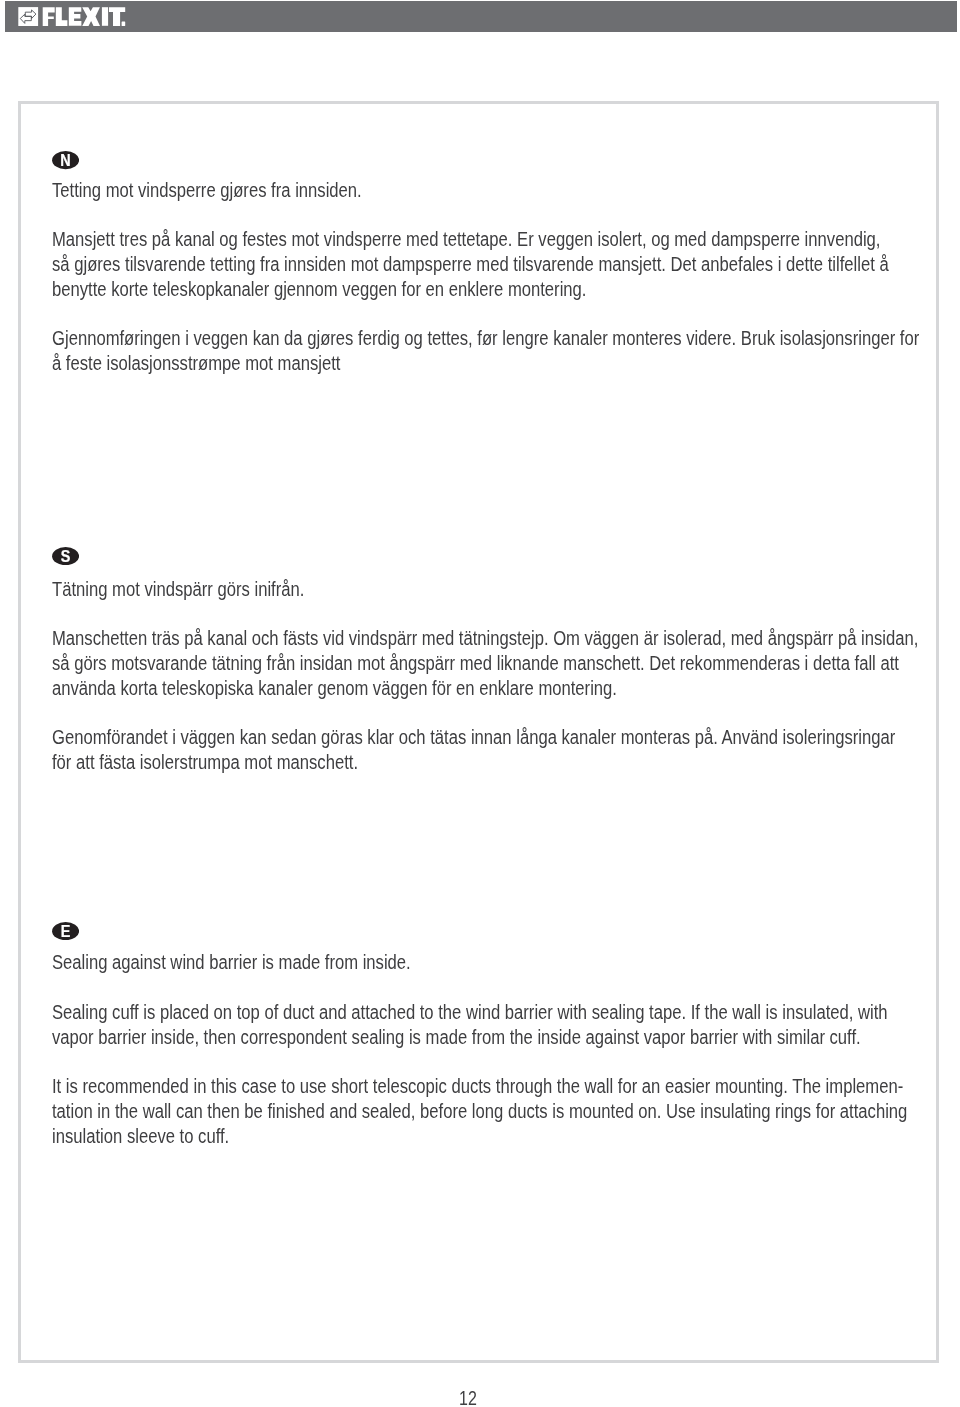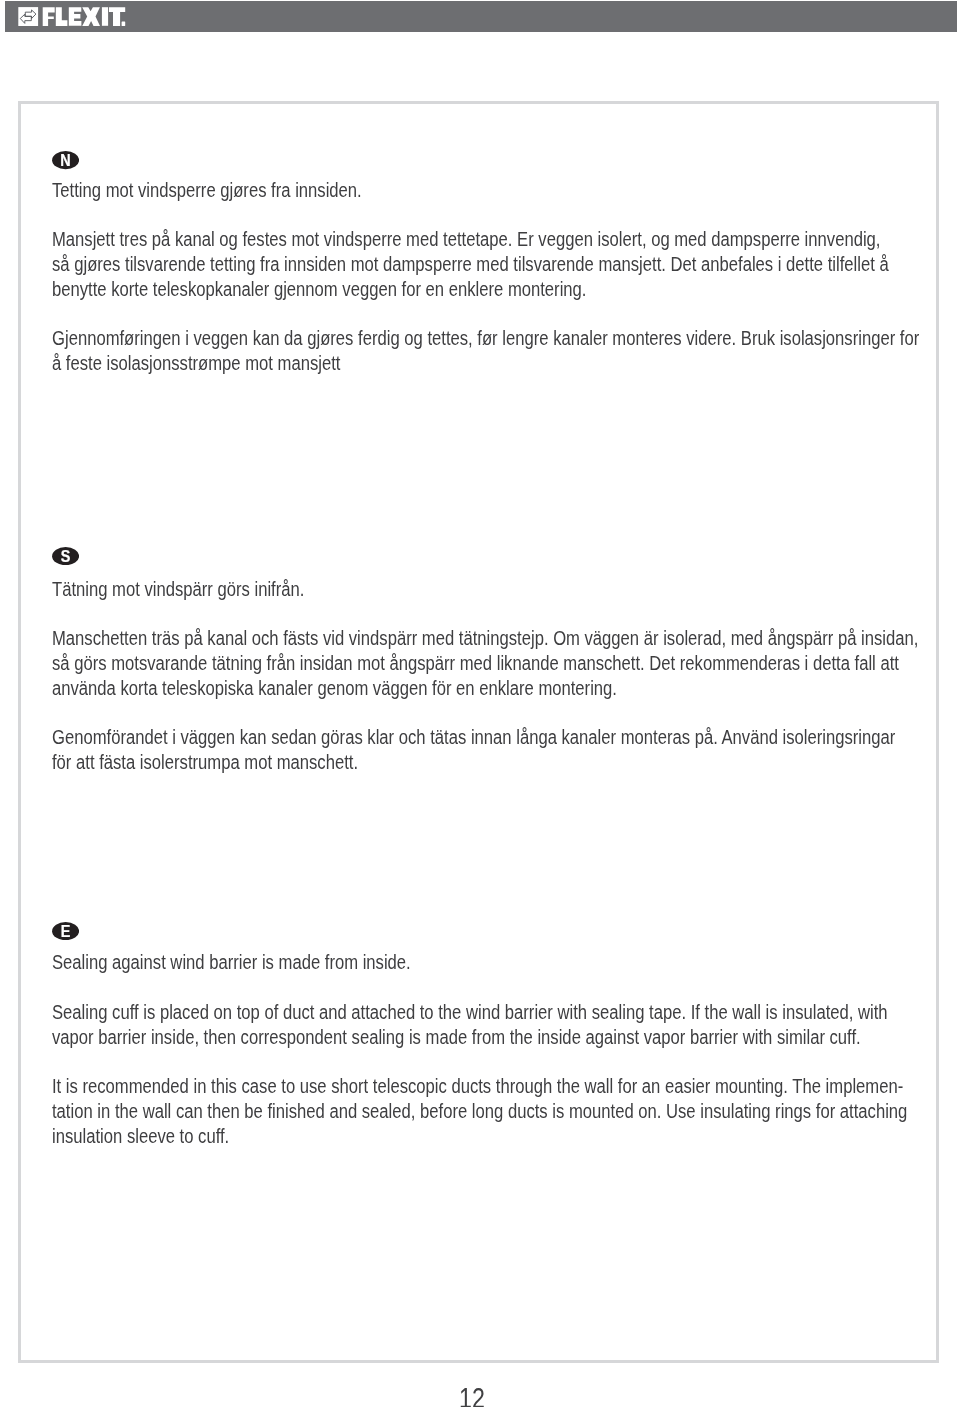--- a/index.html
+++ b/index.html
@@ -18,21 +18,21 @@
   .content-frame{position:absolute;left:18px;top:100.8px;width:921px;height:1262.7px;
                  border:3px solid #d6d7d9;box-sizing:border-box;background:#fff;}
 
   
   .txt{position:absolute;left:52px;transform-origin:0 0;transform:scaleX(0.8317) translateZ(0);
        white-space:pre;color:#3e3e40;font-size:20px;line-height:24.9px;}
   .text-layer,.section{position:static;}
   .badge{position:absolute;left:52.3px;width:27.2px;height:18.3px;transform:translateZ(0);}
   .badge svg{display:block;}
 
-  .pageno{position:absolute;left:458.6px;color:#404042;font-size:29px;line-height:16px;height:16px;}
+  .pageno{position:absolute;left:458.6px;color:#404042;font-size:20px;line-height:16px;height:16px;}
   .pageno span{display:inline-block;transform-origin:0 0;transform:scaleX(0.80) translateZ(0);white-space:pre;}
 </style>
 </head>
 <body>
 
 <div class="page">
 
   <div class="header-bar"></div>
 
   <div class="logo">

